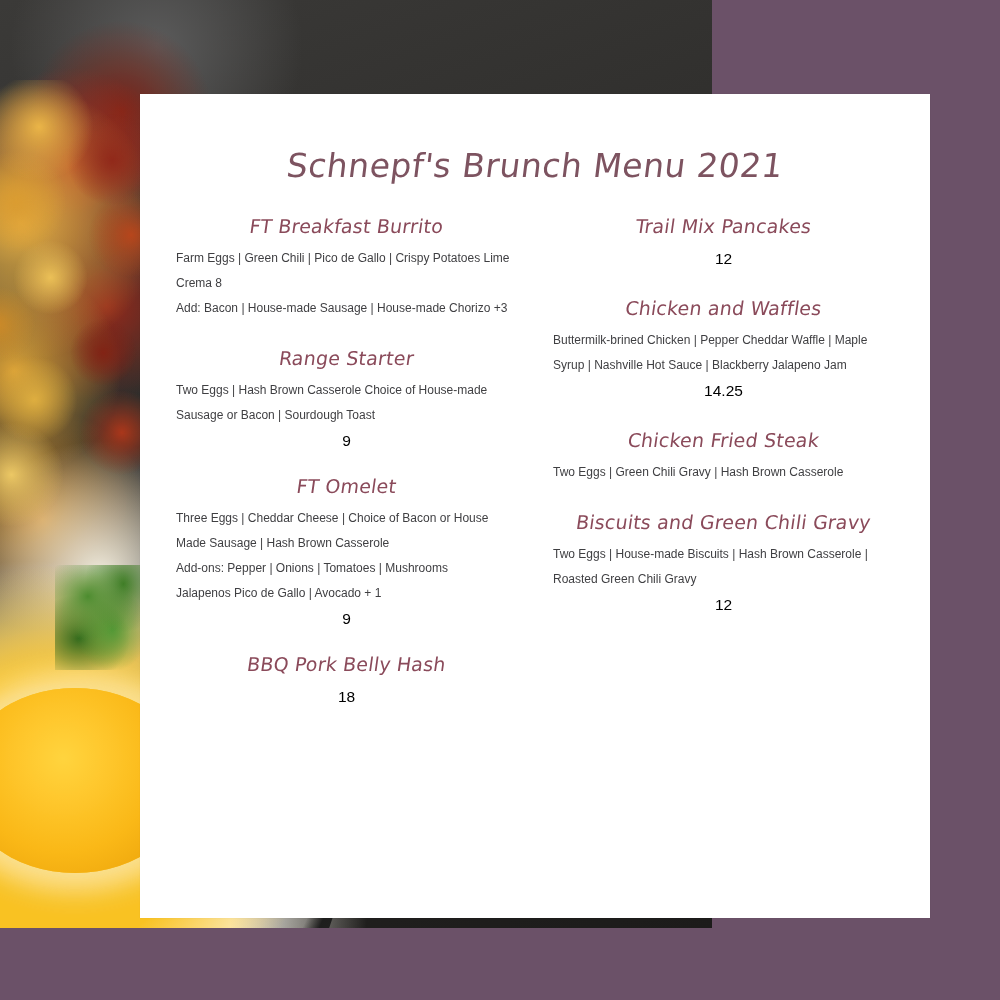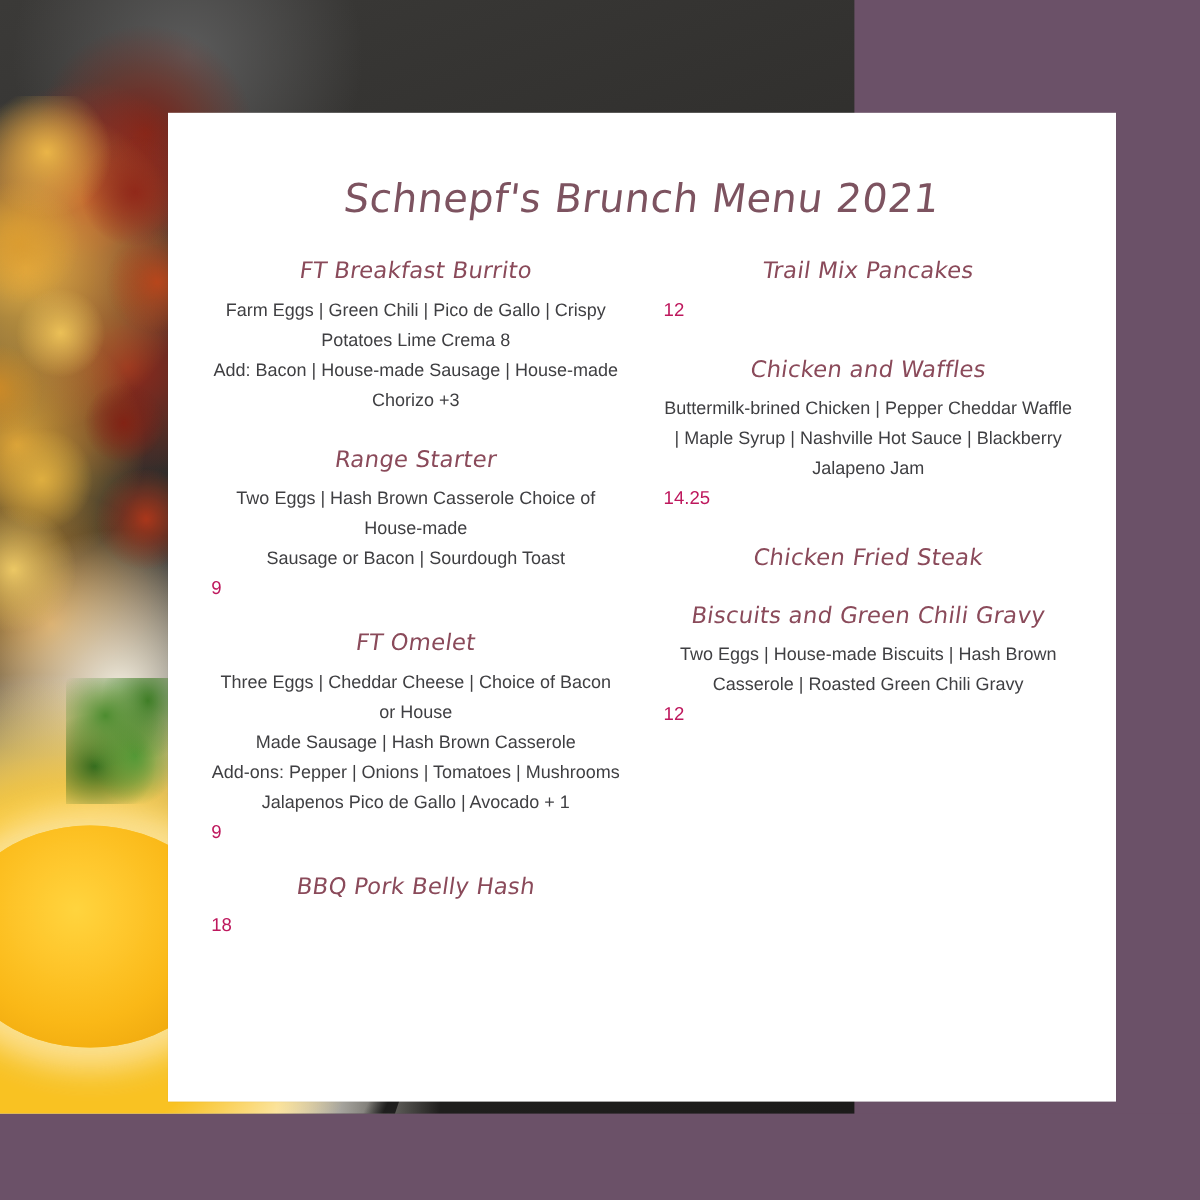--- a/index.html
+++ b/index.html
@@ -131,32 +131,31 @@
     text-align: center;
     font-family: "DejaVu Sans", sans-serif;
     font-size: 19px;
     color: #8a4a5a;
     transform: skewX(-8deg);
     letter-spacing: .2px;
     margin-bottom: 9px;
     font-weight: 400;
   }
   .item-desc {
-    text-align: center;
     font-family: "Liberation Sans", sans-serif;
-    font-size: 15px;
+    font-size: 12px;
     line-height: 25px;
     color: #3f3f42;
   }
   .item-price {
-    text-align: left;
+    text-align: center;
     font-family: "Liberation Sans", sans-serif;
     font-size: 15.5px;
     line-height: 25px;
-    color: #be185d;
+    color: #000000;
   }
   .col-left .item:first-child { margin-bottom: 26px; }
   .col-right .item { margin-bottom: 26px; }
 </style>
 </head>
 <body>
 
 <div class="poster">
 
   <div class="purple-right"></div>
@@ -215,20 +214,21 @@
         </div>
 
         <div class="item">
           <div class="item-name">Chicken and Waffles</div>
           <div class="item-desc" style="white-space: pre-line">Buttermilk-brined Chicken | Pepper Cheddar Waffle | Maple Syrup | Nashville Hot Sauce | Blackberry Jalapeno Jam</div>
           <div class="item-price">14.25</div>
         </div>
 
         <div class="item">
           <div class="item-name">Chicken Fried Steak</div>
+          <div class="item-desc" style="white-space: pre-line">Two Eggs | Green Chili Gravy | Hash Brown Casserole</div>
         </div>
 
         <div class="item">
           <div class="item-name">Biscuits and Green Chili Gravy</div>
           <div class="item-desc" style="white-space: pre-line">Two Eggs | House-made Biscuits | Hash Brown Casserole | Roasted Green Chili Gravy</div>
           <div class="item-price">12</div>
         </div>
 
       </div>
 

